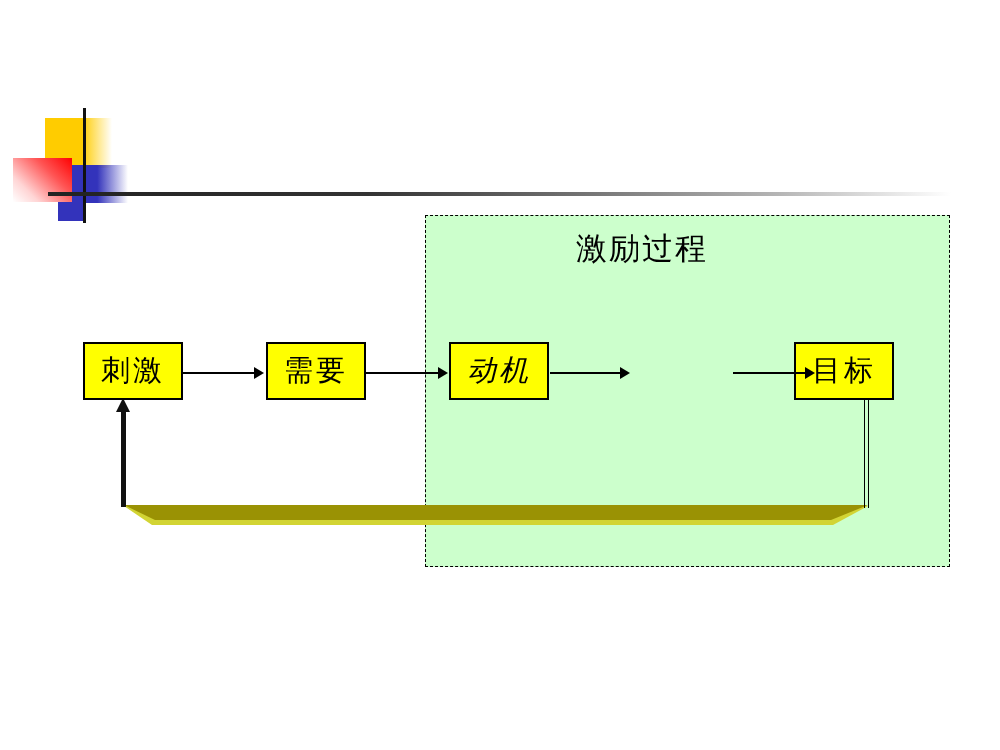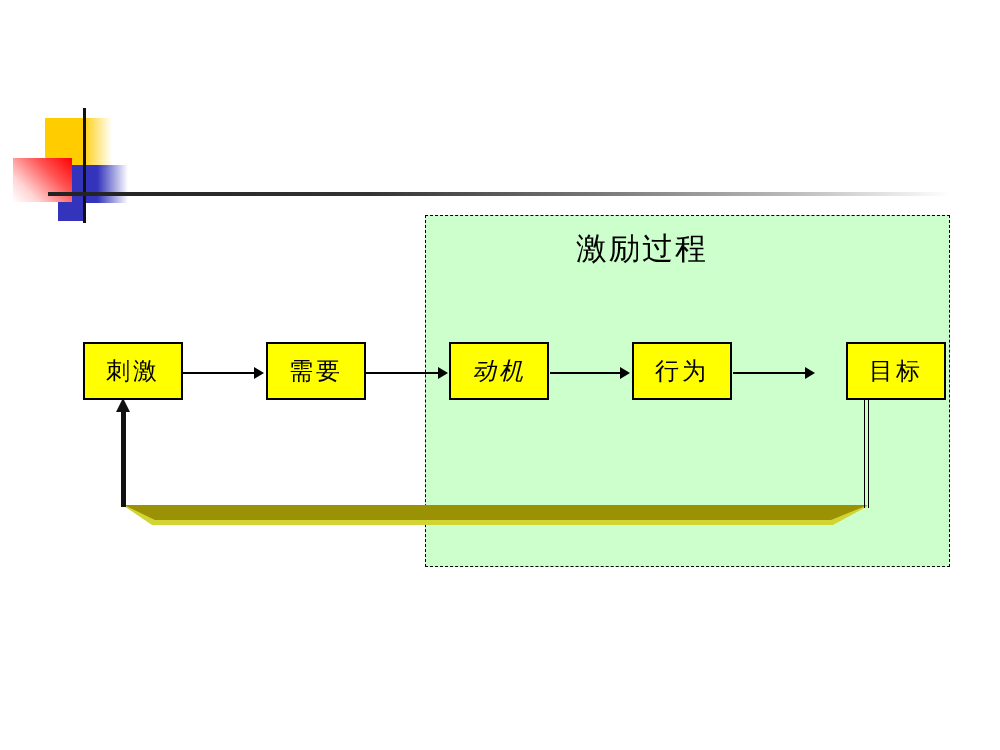--- a/index.html
+++ b/index.html
@@ -42,27 +42,27 @@
   }
   .process-title{
     position:absolute;left:0;top:12px;width:432px;
     text-align:center;font-size:31px;color:#000;letter-spacing:2px;
   }
   
   .node{
     position:absolute;top:342px;width:100px;height:58px;
     background:#ffff00;border:2px solid #000;box-sizing:border-box;
     display:flex;align-items:center;justify-content:center;
-    font-size:24px;color:#000;letter-spacing:3px;
+    font-size:29px;color:#000;letter-spacing:3px;
   }
   .node-stimulus{left:83px;}
   .node-need{left:266px;align-items:center;}
   .node-motive{left:449px;font-style:italic;}
   .node-behavior{left:632px;}
-  .node-goal{left:846px;}
+  .node-goal{left:794px;}
   
   .harrow{position:absolute;top:367px;height:12px;}
   .harrow .shaft{
     position:absolute;left:0;right:9px;top:5px;height:2px;background:#000;
   }
   .harrow .head{
     position:absolute;right:0;top:0;width:0;height:0;
     border-top:6px solid transparent;border-bottom:6px solid transparent;
     border-left:10px solid #000;
   }
@@ -114,23 +114,20 @@
 
   <div class="node node-stimulus">
     <span>刺激</span>
   </div>
   <div class="node node-need">
     <span>需要</span>
   </div>
   <div class="node node-motive">
     <span>动机</span>
   </div>
-  <div class="node node-behavior">
-    <span>行为</span>
-  </div>
   <div class="node node-goal">
     <span>目标</span>
   </div>
 
   <div class="harrow arrow1">
     <div class="shaft"></div>
     <div class="head"></div>
   </div>
   <div class="harrow arrow2">
     <div class="shaft"></div>

